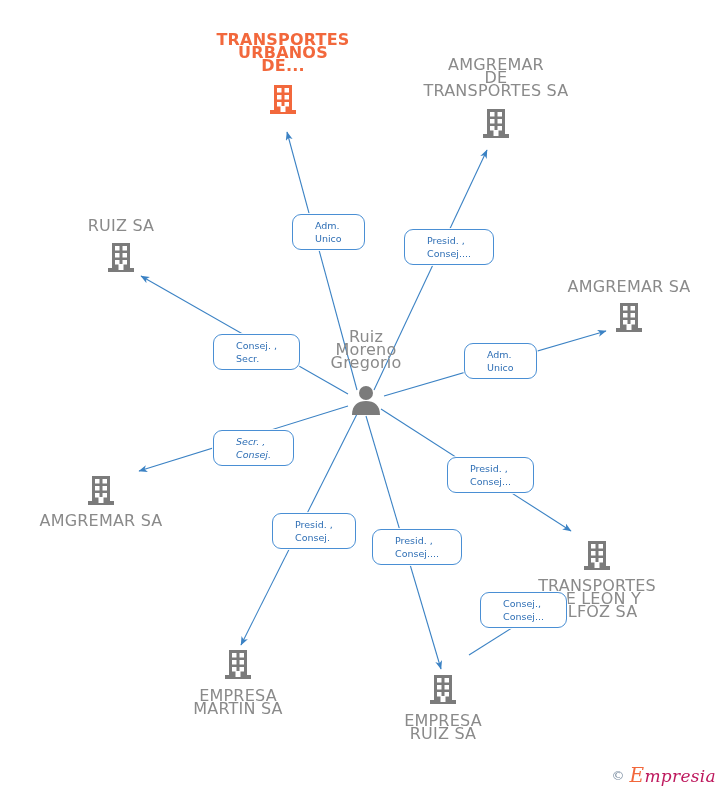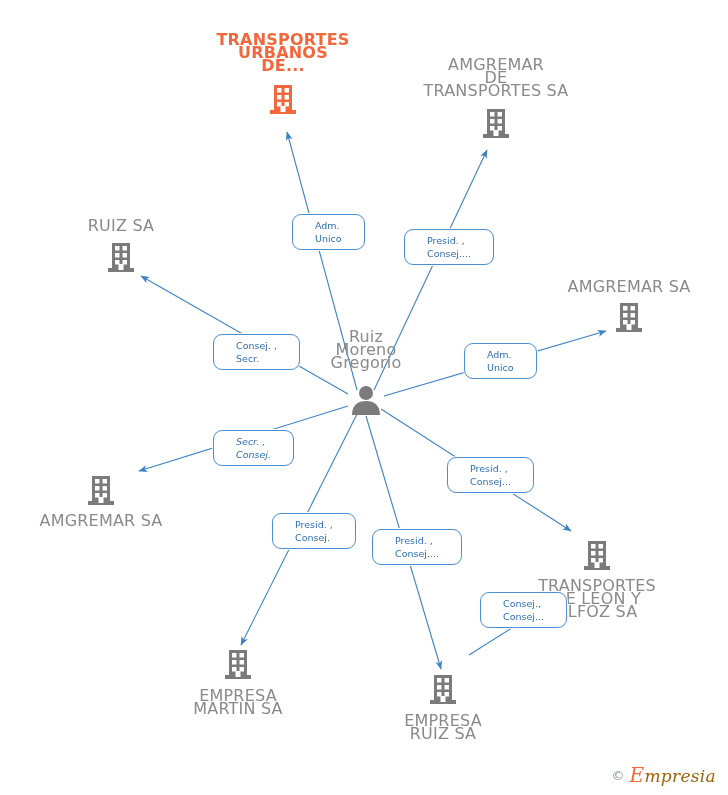--- a/index.html
+++ b/index.html
@@ -56,21 +56,21 @@
   }
   .watermark .copy{color:#7d8fa3;font-size:13px;}
   .watermark .brand{
     font-family:"DejaVu Serif", serif;
     font-style:italic;
     font-size:17px;
     color:#f2683c;
     letter-spacing:.3px;
   }
   .watermark .brand b{color:#f2683c;font-size:20px;font-weight:normal;}
-  .watermark .brand span.tail{color:#a16207;}
+  .watermark .brand span.tail{color:#be185d;}
 </style>
 </head>
 <body>
 
 <div id="graph">
 
   <svg class="edges" viewBox="0 0 728 795" xmlns="http://www.w3.org/2000/svg">
     <defs>
       <marker id="arrow" markerWidth="9" markerHeight="9" refX="7.5" refY="3.2" orient="auto" markerUnits="strokeWidth">
         <path d="M0,0 L8,3.2 L0,6.4 L2.2,3.2 z" fill="#3b82c4"></path>

